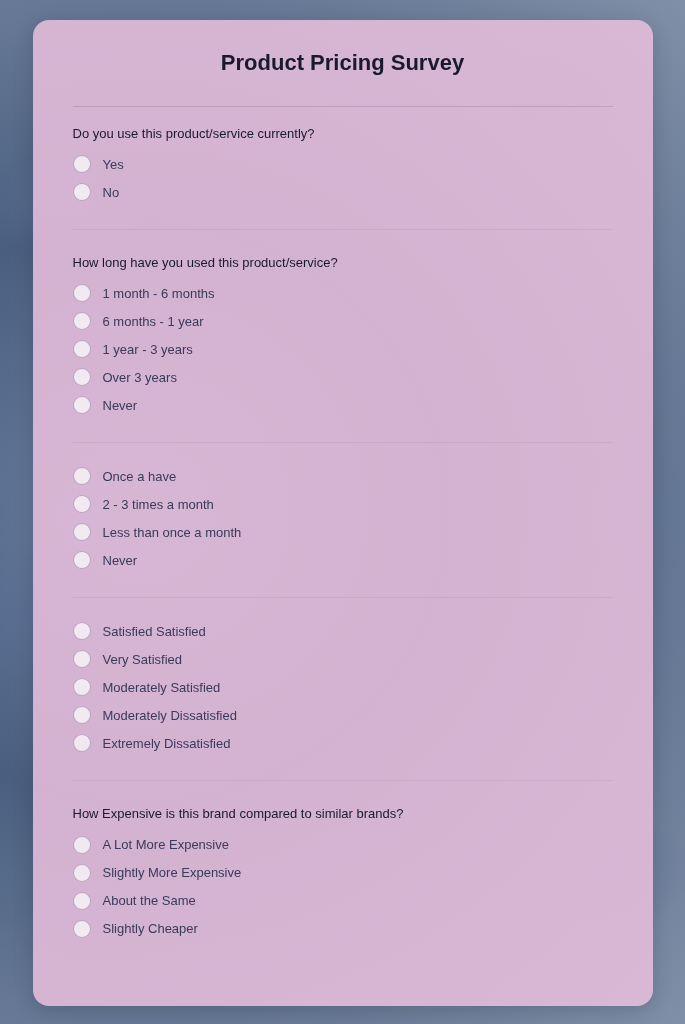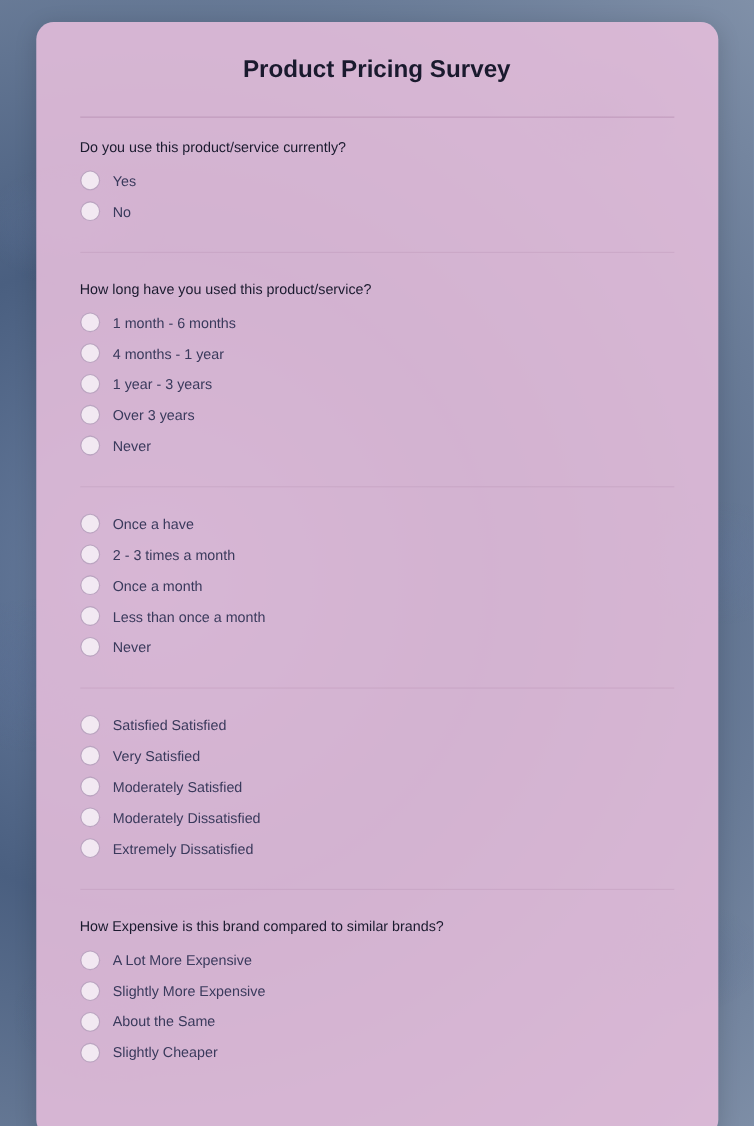--- a/index.html
+++ b/index.html
@@ -116,21 +116,21 @@
       </div>
       <div class="divider"></div>
       <div class="section">
         <div class="section-question">How long have you used this product/service?</div>
         <div class="radio-option">
           <div class="radio-circle"></div>
           <span class="radio-label">1 month - 6 months</span>
         </div>
         <div class="radio-option">
           <div class="radio-circle"></div>
-          <span class="radio-label">4 months - 1 year</span>
+          <span class="radio-label">6 months - 1 year</span>
         </div>
         <div class="radio-option">
           <div class="radio-circle"></div>
           <span class="radio-label">1 year - 3 years</span>
         </div>
         <div class="radio-option">
           <div class="radio-circle"></div>
           <span class="radio-label">Over 3 years</span>
         </div>
         <div class="radio-option">
@@ -140,24 +140,20 @@
       </div>
       <div class="divider"></div>
       <div class="section">
         <div class="radio-option">
           <div class="radio-circle"></div>
           <span class="radio-label">Once a have</span>
         </div>
         <div class="radio-option">
           <div class="radio-circle"></div>
           <span class="radio-label">2 - 3 times a month</span>
-        </div>
-        <div class="radio-option">
-          <div class="radio-circle"></div>
-          <span class="radio-label">Once a month</span>
         </div>
         <div class="radio-option">
           <div class="radio-circle"></div>
           <span class="radio-label">Less than once a month</span>
         </div>
         <div class="radio-option">
           <div class="radio-circle"></div>
           <span class="radio-label">Never</span>
         </div>
       </div>

